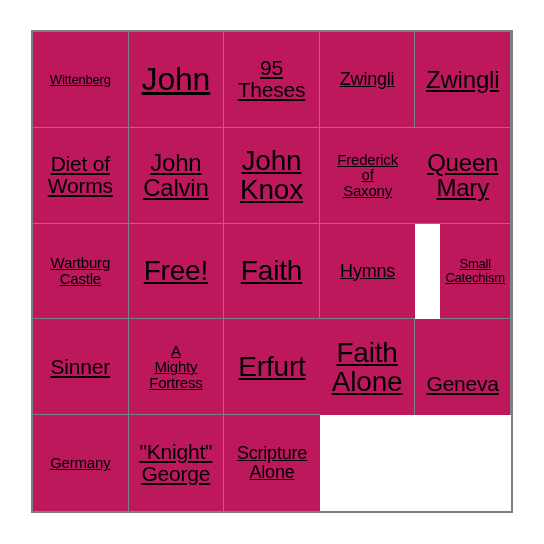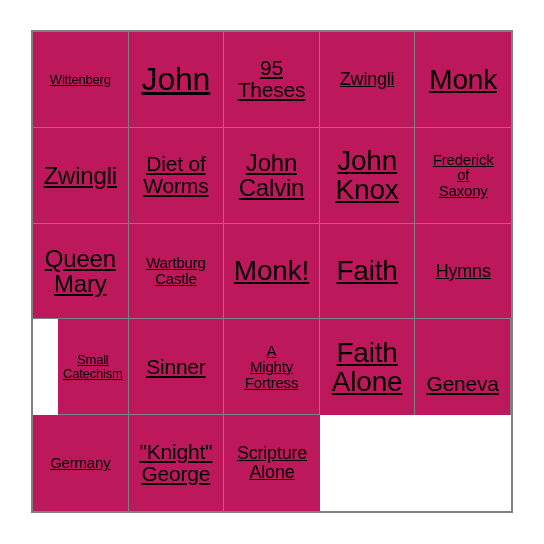--- a/index.html
+++ b/index.html
@@ -64,23 +64,20 @@
     <div class="cell" style="border-right-color: rgb(128, 128, 128); border-bottom-color: rgb(128, 128, 128);">
       <span class="cell-text fs-xxl" style="color: rgb(0, 0, 0);">John</span>
     </div>
     <div class="cell" style="border-right-color: rgb(128, 128, 128); border-bottom-color: rgb(128, 128, 128);">
       <span class="cell-text fs-ml" style="color: rgb(0, 0, 0);">95
 Theses</span>
     </div>
     <div class="cell" style="border-right-color: rgb(128, 128, 128); border-bottom-color: rgb(128, 128, 128);">
       <span class="cell-text fs-m" style="color: rgb(0, 0, 0);">Zwingli</span>
     </div>
-    <div class="cell col-last" style="border-right-color: rgb(128, 128, 128); border-bottom-color: rgb(128, 128, 128);">
-      <span class="cell-text fs-xl" style="color: rgb(0, 0, 0);">Monk</span>
-    </div>
     <div class="cell" style="border-right-color: rgb(128, 128, 128); border-bottom-color: rgb(128, 128, 128);">
       <span class="cell-text fs-l" style="color: rgb(0, 0, 0);">Zwingli</span>
     </div>
     <div class="cell" style="border-right-color: rgb(128, 128, 128); border-bottom-color: rgb(128, 128, 128);">
       <span class="cell-text fs-ml" style="color: rgb(0, 0, 0);">Diet of
 Worms</span>
     </div>
     <div class="cell" style="border-right-color: rgb(128, 128, 128); border-bottom-color: rgb(128, 128, 128);">
       <span class="cell-text fs-l" style="color: rgb(0, 0, 0);">John
 Calvin</span>
@@ -96,39 +93,42 @@
     </div>
     <div class="cell" style="border-right-color: rgb(128, 128, 128); border-bottom-color: rgb(128, 128, 128);">
       <span class="cell-text fs-l" style="color: rgb(0, 0, 0);">Queen
 Mary</span>
     </div>
     <div class="cell" style="border-right-color: rgb(128, 128, 128); border-bottom-color: rgb(128, 128, 128);">
       <span class="cell-text fs-s" style="color: rgb(0, 0, 0);">Wartburg
 Castle</span>
     </div>
     <div class="cell" style="border-right-color: rgb(128, 128, 128); border-bottom-color: rgb(128, 128, 128);">
-      <span class="cell-text fs-xl" style="color: rgb(0, 0, 0);">Monk!</span>
+      <span class="cell-text fs-xl" style="color: rgb(0, 0, 0);">Free!</span>
     </div>
     <div class="cell" style="border-right-color: rgb(128, 128, 128); border-bottom-color: rgb(128, 128, 128);">
       <span class="cell-text fs-xl" style="color: rgb(0, 0, 0);">Faith</span>
     </div>
     <div class="cell col-last" style="border-right-color: rgb(128, 128, 128); border-bottom-color: rgb(128, 128, 128);">
       <span class="cell-text fs-m" style="color: rgb(0, 0, 0);">Hymns</span>
     </div>
     <div class="cell" style="border-right-color: rgb(128, 128, 128); border-bottom-color: rgb(128, 128, 128); margin-left: 25px;">
       <span class="cell-text fs-xs" style="color: rgb(0, 0, 0);">Small
 Catechism</span>
     </div>
     <div class="cell" style="border-right-color: rgb(128, 128, 128); border-bottom-color: rgb(128, 128, 128);">
       <span class="cell-text fs-ml" style="color: rgb(0, 0, 0);">Sinner</span>
     </div>
     <div class="cell" style="border-right-color: rgb(128, 128, 128); border-bottom-color: rgb(128, 128, 128);">
       <span class="cell-text fs-s" style="color: rgb(0, 0, 0);">A
 Mighty
 Fortress</span>
+    </div>
+    <div class="cell col-last" style="border-right-color: rgb(128, 128, 128); border-bottom-color: rgb(128, 128, 128);">
+      <span class="cell-text fs-xl" style="color: rgb(0, 0, 0);">Erfurt</span>
     </div>
     <div class="cell row-last" style="border-right-color: rgb(128, 128, 128); border-bottom-color: rgb(128, 128, 128);">
       <span class="cell-text fs-xl" style="color: rgb(0, 0, 0);">Faith
 Alone</span>
     </div>
     <div class="cell row-last" style="border-right-color: rgb(128, 128, 128); border-bottom-color: rgb(128, 128, 128);">
       <span class="cell-text fs-ml" style="color: rgb(0, 0, 0); margin-top: 33px;">Geneva</span>
     </div>
     <div class="cell row-last" style="border-right-color: rgb(128, 128, 128); border-bottom-color: rgb(128, 128, 128);">
       <span class="cell-text fs-s" style="color: rgb(0, 0, 0);">Germany</span>

